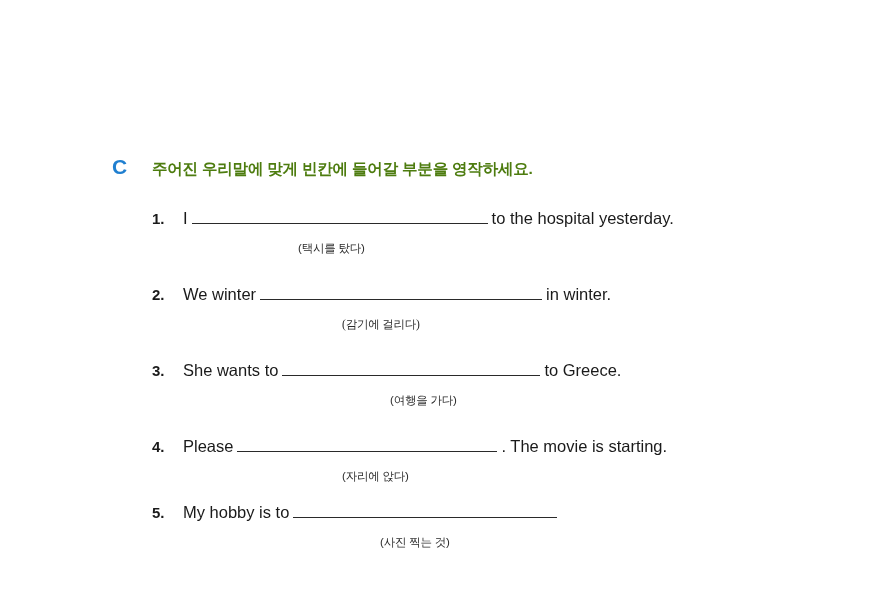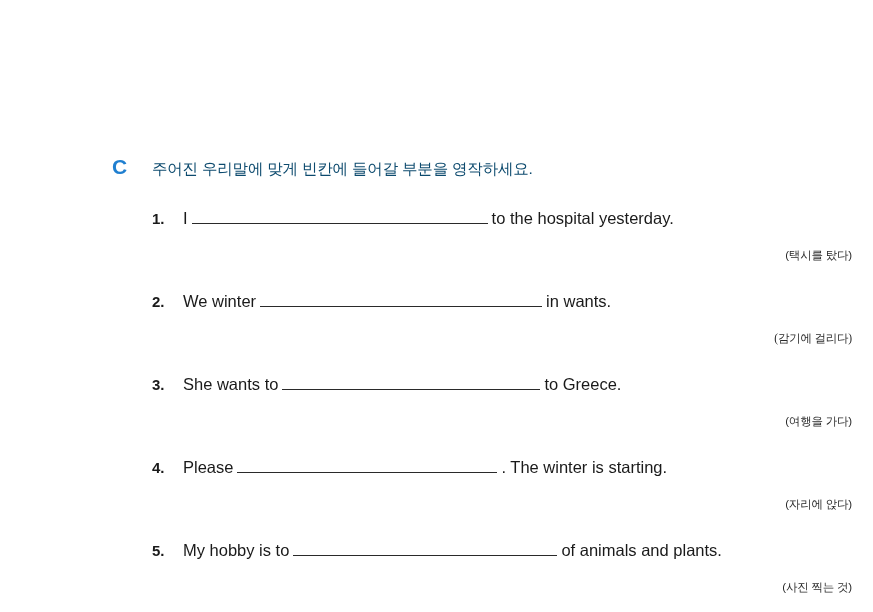--- a/index.html
+++ b/index.html
@@ -31,22 +31,22 @@
   }
   .section-letter {
     font-size: 21px;
     font-weight: bold;
     color: #1f7fd0;
     width: 40px;
     line-height: 1;
   }
   .section-instruction {
     font-size: 15.5px;
-    font-weight: normal;
-    color: #0c4a6e;
+    font-weight: bold;
+    color: #4d7c0f;
     letter-spacing: -0.2px;
     line-height: 1;
   }
   .items {
     position: absolute;
     left: 152px;
     top: 196px;
     width: 700px;
   }
   .item {
@@ -75,23 +75,22 @@
     height: 17px;
     position: relative;
   }
   .post-text {
     padding-left: 4px;
     margin-top: 13px;
   }
   .hint {
     font-size: 11.5px;
     color: #2a2a2a;
-    margin-top: 20px;
+    margin-top: 13px;
     letter-spacing: -0.2px;
-    text-align: right;
   }
   
   .item-1 .blank { width: 296px; }
   .item-1 .hint { margin-left: 146px; }
   .item-2 .blank { width: 282px; }
   .item-2 .hint { margin-left: 190px; font-family: Liberation Serif, serif; }
   .item-3 .blank { width: 258px; }
   .item-3 .hint { margin-left: 238px; }
   .item-4 .blank { width: 260px; }
   .item-4 .hint { margin-left: 190px; }
@@ -118,49 +117,48 @@
         <span class="post-text">to the hospital yesterday.</span>
       </div>
       <div class="hint">(택시를 탔다)</div>
     </div>
 
     <div class="item item-2">
       <div class="item-line">
         <span class="item-num">2.</span>
         <span class="pre-text">We winter</span>
         <span class="blank"></span>
-        <span class="post-text">in wants.</span>
+        <span class="post-text">in winter.</span>
       </div>
       <div class="hint">(감기에 걸리다)</div>
     </div>
 
     <div class="item item-3">
       <div class="item-line">
         <span class="item-num">3.</span>
         <span class="pre-text">She wants to</span>
         <span class="blank"></span>
         <span class="post-text">to Greece.</span>
       </div>
       <div class="hint">(여행을 가다)</div>
     </div>
 
     <div class="item item-4">
       <div class="item-line">
         <span class="item-num">4.</span>
         <span class="pre-text">Please</span>
         <span class="blank"></span>
-        <span class="post-text">. The winter is starting.</span>
+        <span class="post-text">. The movie is starting.</span>
       </div>
       <div class="hint">(자리에 앉다)</div>
     </div>
 
     <div class="item item-5">
       <div class="item-line">
         <span class="item-num">5.</span>
         <span class="pre-text">My hobby is to</span>
         <span class="blank"></span>
-        <span class="post-text">of animals and plants.</span>
       </div>
       <div class="hint">(사진 찍는 것)</div>
     </div>
 
   </div>
 </div>
 
 </body></html>

